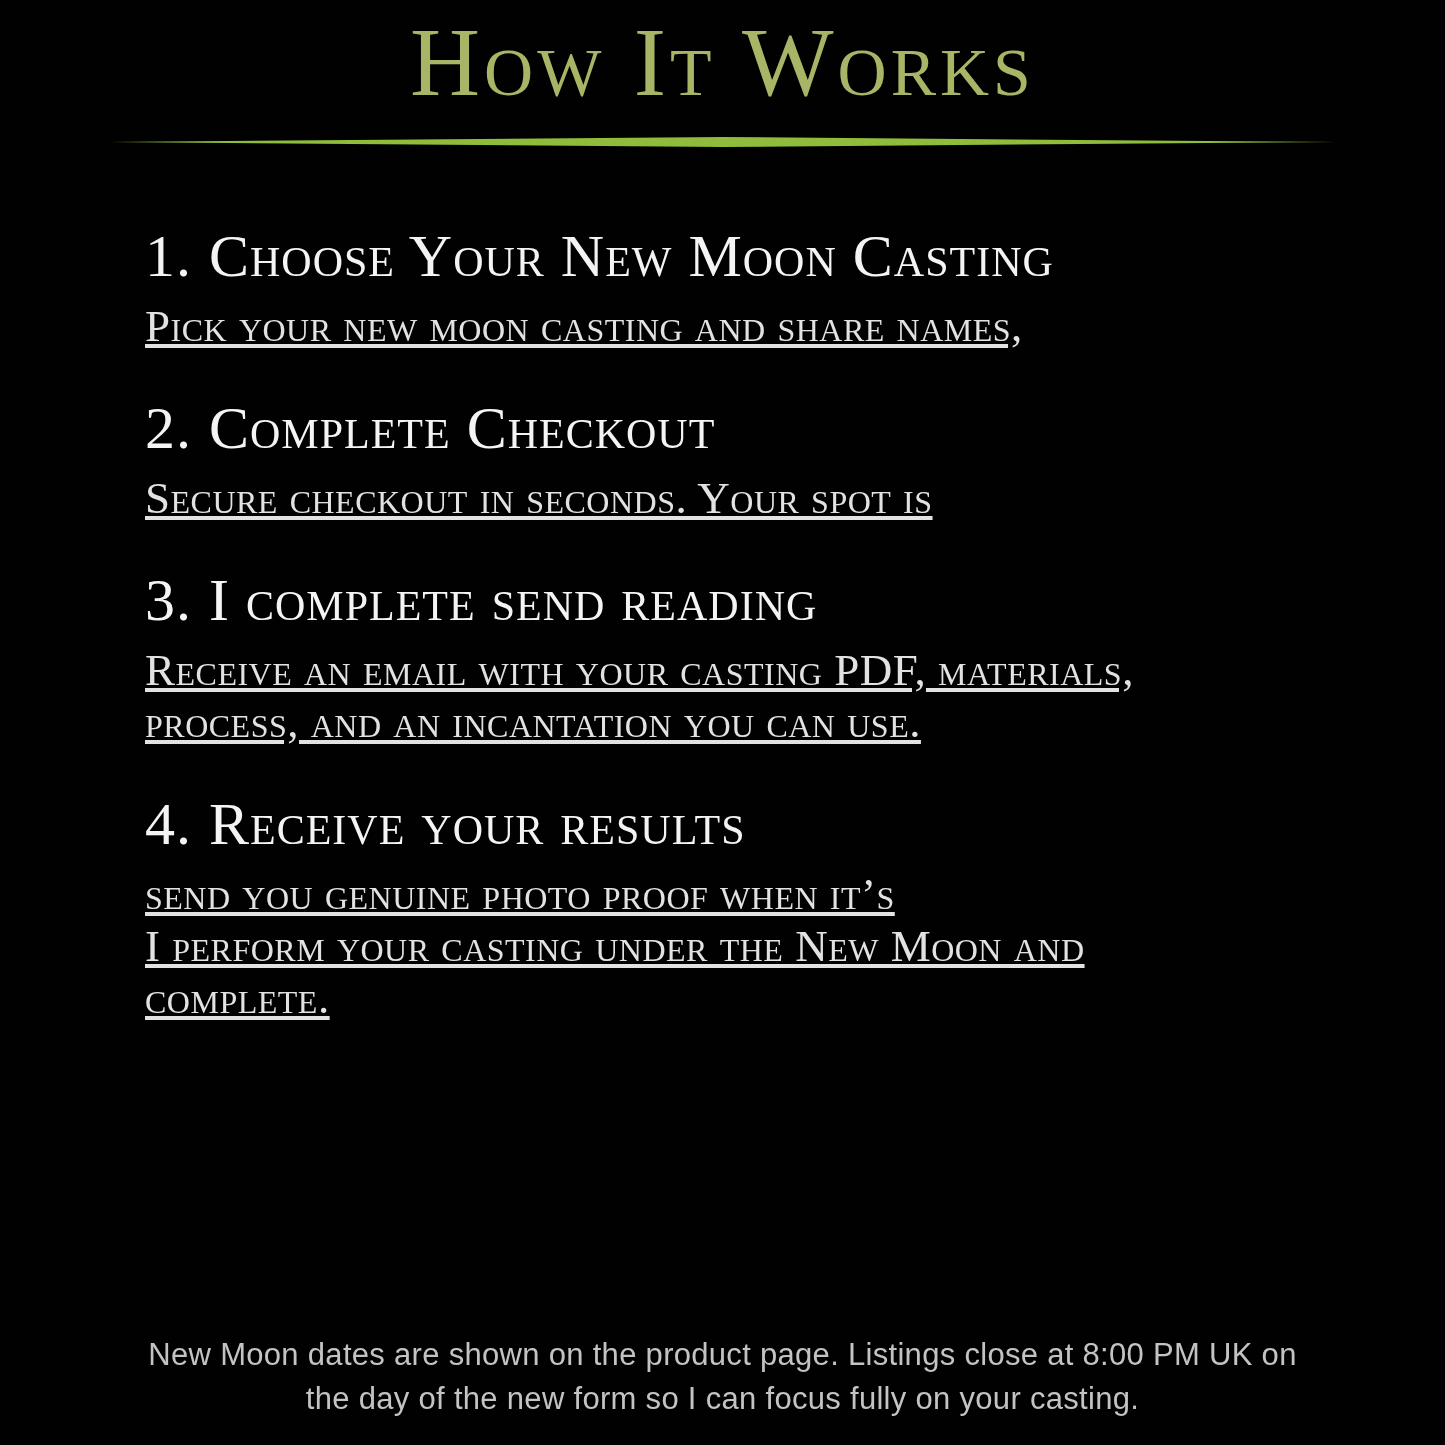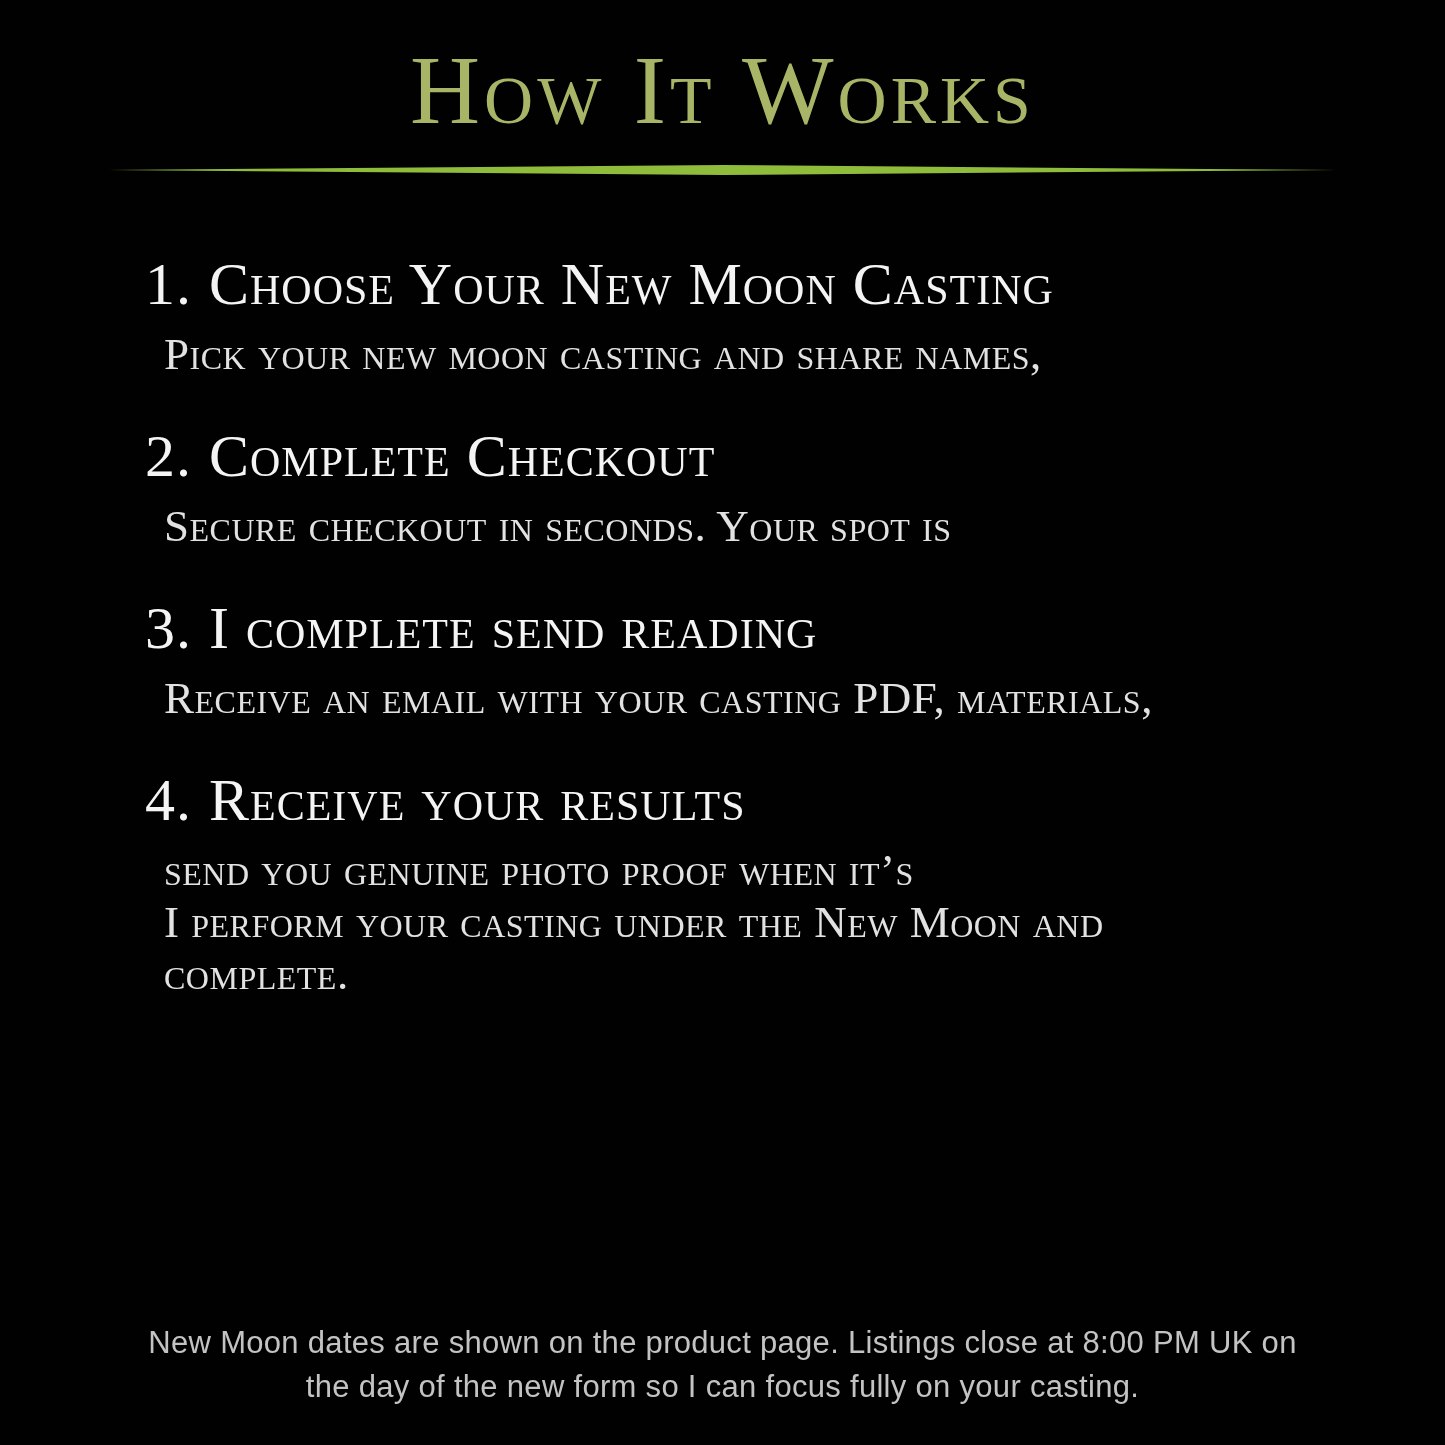--- a/index.html
+++ b/index.html
@@ -15,21 +15,21 @@
     font-family: "Liberation Serif", "DejaVu Serif", serif;
   }
   .page {
     width: 1445px;
     height: 1445px;
     position: relative;
   }
 
   
   .title-block {
-    padding-top: 38px;
+    padding-top: 10px;
     text-align: center;
   }
   .title-line {
     font-variant: small-caps;
     font-size: 97px;
     line-height: 106px;
     letter-spacing: 4px;
     color: #a9b566;
     font-weight: 400;
   }
@@ -61,37 +61,38 @@
     font-size: 60px;
     line-height: 60px;
     letter-spacing: 1px;
   }
   .step-number {
     width: 64px;
     flex: 0 0 64px;
   }
   .step-body {
     margin-top: 14px;
-    margin-left: 19px;
+    margin-left: 0;
     color: #e2e2e2;
     font-variant: small-caps;
     font-size: 45px;
     line-height: 52px;
     letter-spacing: 0.5px;
+    text-decoration: underline;
   }
   .step-body-line {
     white-space: nowrap;
   }
 
   
   .footer-note {
     position: absolute;
     left: 0;
     right: 0;
-    bottom: 36px;
+    bottom: 24px;
     text-align: center;
     font-family: "Liberation Sans", "DejaVu Sans", sans-serif;
     font-size: 31px;
     line-height: 44px;
     color: #c3c3c3;
     letter-spacing: 0.3px;
   }
 </style>
 </head>
 <body>
@@ -130,20 +131,21 @@
       </div>
     </div>
 
     <div class="step">
       <div class="step-heading-row">
         <span class="step-number">3.</span>
         <span class="step-heading">I complete send reading</span>
       </div>
       <div class="step-body">
         <div class="step-body-line">Receive an email with your casting PDF, materials,</div>
+        <div class="step-body-line">process, and an incantation you can use.</div>
       </div>
     </div>
 
     <div class="step">
       <div class="step-heading-row">
         <span class="step-number">4.</span>
         <span class="step-heading">Receive your results</span>
       </div>
       <div class="step-body">
         <div class="step-body-line">send you genuine photo proof when it’s</div>

